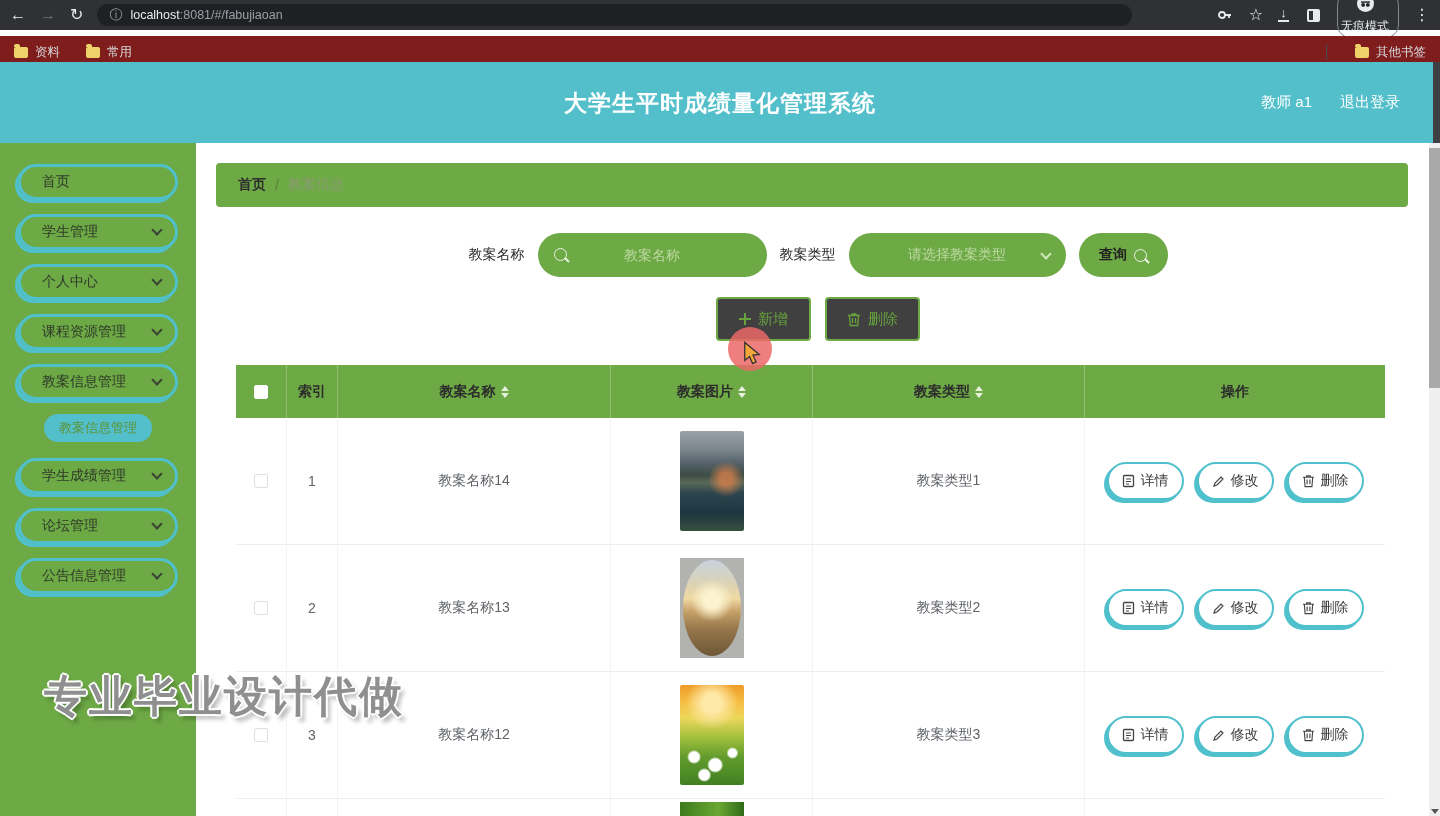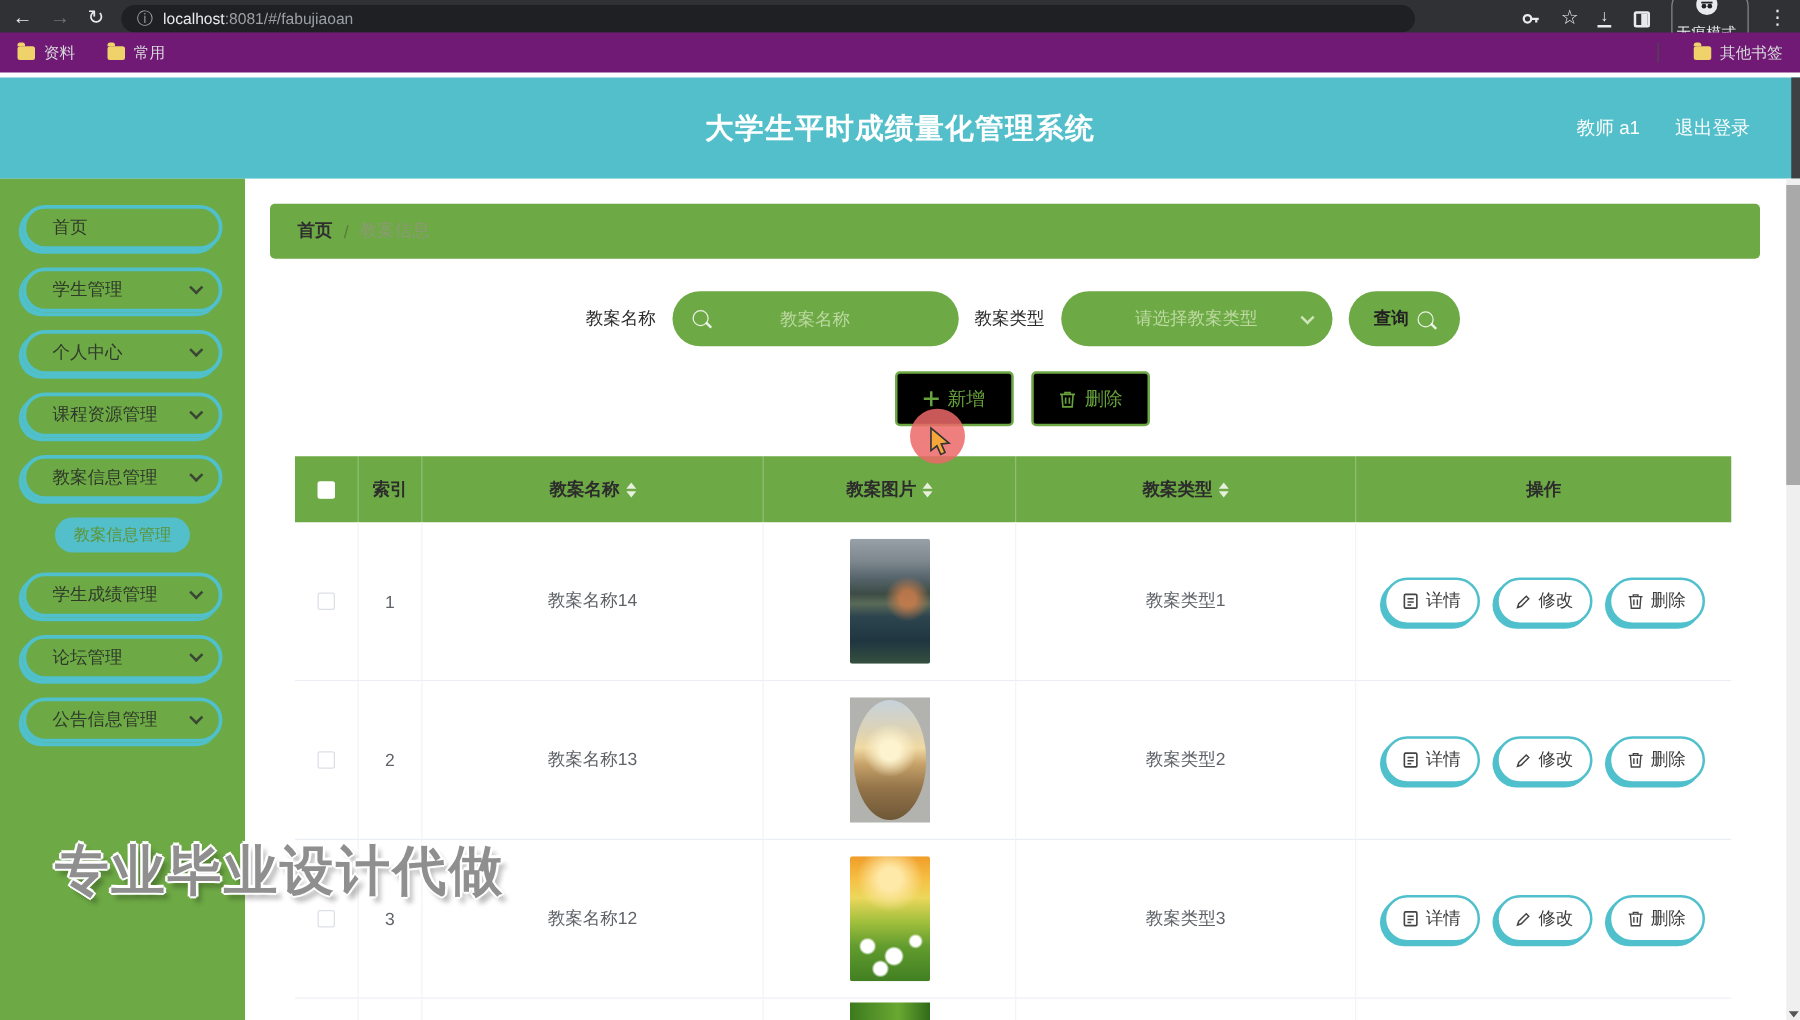--- a/index.html
+++ b/index.html
@@ -22,21 +22,21 @@
   .panel-ic{width:13px;height:13px;border:2px solid #e8eaed;border-radius:2px;position:relative;}
   .panel-ic::after{content:"";position:absolute;right:0;top:0;bottom:0;width:5px;background:#e8eaed;}
   .incog{display:flex;align-items:center;gap:6px;border:1.5px solid #85878b;border-radius:13px;
          padding:2px 9px 2px 3px;font-size:12px;color:#e8eaed;flex-direction:column;}
   .incog-circle{width:17px;height:17px;border-radius:50%;background:#e8eaed;display:flex;
                 align-items:center;justify-content:center;}
   .dl-ic{display:inline-flex;flex-direction:column;align-items:center;font-size:13px;line-height:.8;}
   .dl-ic i{display:block;width:11px;height:2px;background:#e8eaed;margin-top:1px;}
 
   
-  .bookmarks{position:absolute;left:0;top:26px;width:1440px;height:32px;background:#701a75;
+  .bookmarks{position:absolute;left:0;top:36px;width:1440px;height:32px;background:#7f1d1d;
              display:flex;align-items:center;padding:0 14px;gap:26px;color:#d7d8da;font-size:12.5px;}
   .bm-item{display:flex;align-items:center;gap:7px;}
   .folder{width:14px;height:11px;background:#f0d26b;border-radius:2px;position:relative;}
   .folder::before{content:"";position:absolute;left:0;top:-3px;width:6px;height:3px;background:#f0d26b;
                   border-radius:2px 2px 0 0;}
   .bm-right{margin-left:auto;display:flex;align-items:center;gap:28px;}
   .bm-divider{width:1px;height:16px;background:#4a4b4e;}
 
   
   .app-header{position:absolute;left:0;top:62px;width:1440px;height:81px;background:#53bfca;}
@@ -78,21 +78,21 @@
   .mag::after{content:"";position:absolute;width:6px;height:1.6px;background:rgba(255,255,255,.85);
               right:-4px;bottom:-1px;transform:rotate(45deg);}
   .name-pill .mag{position:absolute;left:16px;top:15px;}
   .type-pill{width:217px;justify-content:center;gap:10px;color:#bcd9a0;position:relative;cursor:pointer;}
   .type-pill .chev2{position:absolute;right:16px;top:17px;width:8px;height:8px;
         border-right:2px solid #cfe6b8;border-bottom:2px solid #cfe6b8;transform:rotate(45deg);}
   .query-btn{width:89px;justify-content:center;gap:7px;color:#222;font-weight:bold;cursor:pointer;border:none;font-size:14px;}
 
   .action-row{position:absolute;left:0;top:154px;width:100%;height:44px;display:flex;
               align-items:center;justify-content:center;gap:14px;}
-  .wg-btn{height:44px;min-width:95px;background:#000000;border:2px solid #6da945;border-radius:4px;
+  .wg-btn{height:44px;min-width:95px;background:#404040;border:2px solid #6da945;border-radius:4px;
           color:#67a23c;font-size:15px;display:flex;align-items:center;justify-content:center;gap:7px;cursor:pointer;font-family:inherit;}
   .plus-ic{position:relative;width:12px;height:12px;}
   .plus-ic::before{content:"";position:absolute;left:0;top:5px;width:12px;height:2px;background:#67a23c;}
   .plus-ic::after{content:"";position:absolute;left:5px;top:0;width:2px;height:12px;background:#67a23c;}
 
   
   .table{position:absolute;left:40px;top:222px;width:1149px;}
   .t-row{display:grid;grid-template-columns:51px 51px 273px 202px 272px 300px;}
   .t-head{background:#6da945;height:53px;}
   .t-head .cell{display:flex;align-items:center;justify-content:center;gap:5px;

